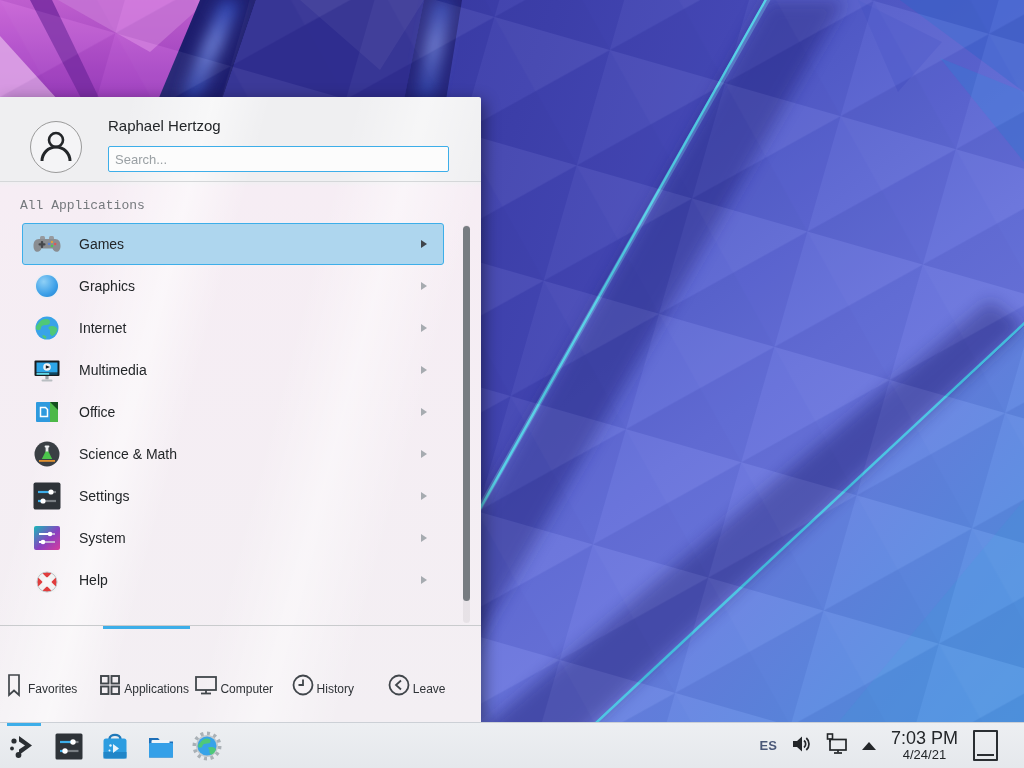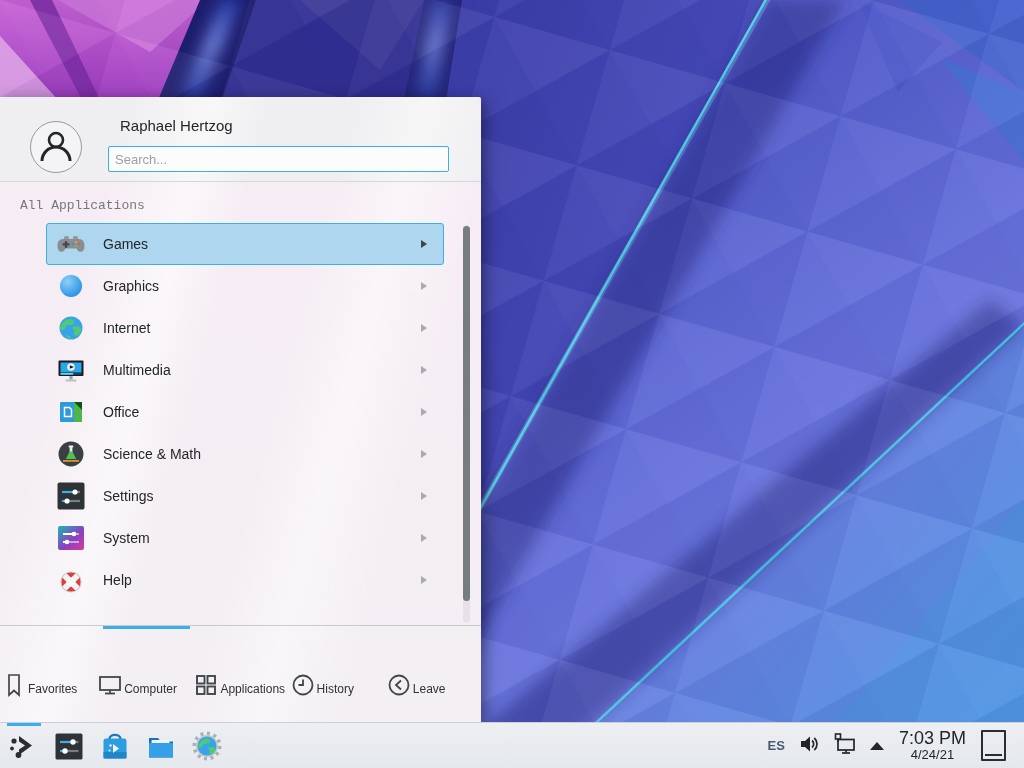--- a/index.html
+++ b/index.html
@@ -9,27 +9,27 @@
 
   
   .kickoff{position:absolute;left:0;top:97px;width:481px;height:625px;
     background:
       linear-gradient(105deg,rgba(255,255,255,0) 20%,rgba(255,255,255,.55) 33%,rgba(255,255,255,0) 42%,rgba(255,255,255,0) 55%,rgba(255,255,255,.45) 66%,rgba(255,255,255,0) 78%),
       linear-gradient(180deg,#efeff1 0px,#efeff1 84px,#f6edf4 90px,#f3eff3 100%);
     box-shadow:3px 4px 16px rgba(0,0,0,.45);border-radius:0 2px 0 0;}
   .k-header{position:relative;height:84px;border-bottom:1px solid #d5d7d9;}
   .avatar{position:absolute;left:30px;top:24px;width:52px;height:52px;border:1px solid #9a9a9a;
           border-radius:50%;background:rgba(255,255,255,.35);box-sizing:border-box;}
-  .uname{position:absolute;left:108px;top:20px;font-size:15px;color:#232629;margin-left:12px;}
+  .uname{position:absolute;left:108px;top:20px;font-size:15px;color:#232629;}
   .srch{position:absolute;left:108px;top:49px;width:327px;height:24px;border:1px solid #3daee9;
         border-radius:2px;background:#fcfcfc;font-size:13px;color:#4d7c0f;padding:0 6px;outline:none;
         font-family:"Liberation Sans",sans-serif;}
   .srch::placeholder{color:#9aa0a4;}
   .sect{height:41px;box-sizing:border-box;padding:16px 0 17px 20px;font-size:13px;color:#75797d;font-family:Liberation Mono, monospace;}
-  .list{position:relative;height:402px;overflow:hidden;padding-left:24px;}
+  .list{position:relative;height:402px;overflow:hidden;}
   .row{display:flex;align-items:center;height:40px;margin:0 37px 0 22px;padding:0 8px;
        border:1px solid transparent;border-radius:3px;}
   .row.sel{background:#aed6ee;border-color:#3daee9;}
   .ic{width:32px;height:32px;margin-right:16px;flex:0 0 32px;}
   .ic svg{display:block;}
   .lbl{font-size:14px;color:#232629;}
   .arr{margin-left:auto;margin-right:8px;width:0;height:0;border-left:6px solid #a6abb0;
        border-top:4.5px solid transparent;border-bottom:4.5px solid transparent;}
   .row.sel .arr{border-left-color:#3f444a;}
   .sbar{position:absolute;right:11px;top:2px;width:7px;height:398px;background:rgba(0,0,0,.05);border-radius:3.5px;}
@@ -41,21 +41,21 @@
   .tab .tlbl{margin-top:8px;font-size:12px;color:#2f3337;}
 
   
   .taskbar{position:absolute;left:0;bottom:0;width:1024px;height:46px;
     background:linear-gradient(#edeff2,#e5e8ec);border-top:1px solid #ccd0d6;box-sizing:border-box;
     display:flex;align-items:center;}
   .launchers{display:flex;align-items:center;gap:14px;padding-left:7px;}
   .lbtn{width:32px;height:32px;position:relative;}
   .lbtn svg{display:block;}
   .run-ind{position:absolute;left:7px;top:0;width:34px;height:3px;background:#3daee9;}
-  .tray{margin-left:auto;display:flex;align-items:center;gap:13px;padding-right:18px;}
+  .tray{margin-left:auto;display:flex;align-items:center;gap:13px;padding-right:26px;}
   .kbd{font-size:13px;font-weight:bold;color:#4a5878;}
   .clock{text-align:center;line-height:1.08;color:#232629;margin:0 2px;}
   .ctime{font-size:18px;}
   .cdate{font-size:13px;}
   .showdesk{width:25px;height:31px;border:2px solid #2a2e32;border-radius:1px;position:relative;background:transparent;box-sizing:border-box;}
   .showdesk::after{content:"";position:absolute;left:2px;right:2px;bottom:3px;height:2px;background:#2a2e32;}
   .caret{width:0;height:0;border-left:7px solid transparent;border-right:7px solid transparent;border-bottom:8px solid #232629;}
 </style>
 </head>
 <body>
@@ -305,38 +305,38 @@
             <svg width="28" height="28" viewBox="0 0 28 28">
           <path d="M9,4 h10 v20 l-5,-4.5 l-5,4.5 z" fill="none" stroke="#41464b" stroke-width="1.7"></path>
         </svg>
           </span>
         <span class="tlbl">Favorites</span>
       </div>
 
       <div class="tab">
         <span>
             <svg width="28" height="28" viewBox="0 0 28 28">
-          <rect x="4" y="6" width="20" height="13" fill="none" stroke="#41464b" stroke-width="1.8"></rect>
-          <line x1="14" y1="19" x2="14" y2="22" stroke="#41464b" stroke-width="1.8"></line>
-          <line x1="9" y1="22.5" x2="19" y2="22.5" stroke="#41464b" stroke-width="1.8"></line>
-        </svg>
-          </span>
-        <span class="tlbl">Computer</span>
-      </div>
-
-      <div class="tab">
-        <span>
-            <svg width="28" height="28" viewBox="0 0 28 28">
           <rect x="5" y="5" width="7.5" height="7.5" fill="none" stroke="#41464b" stroke-width="1.9"></rect>
           <rect x="15.5" y="5" width="7.5" height="7.5" fill="none" stroke="#41464b" stroke-width="1.9"></rect>
           <rect x="5" y="15.5" width="7.5" height="7.5" fill="none" stroke="#41464b" stroke-width="1.9"></rect>
           <rect x="15.5" y="15.5" width="7.5" height="7.5" fill="none" stroke="#41464b" stroke-width="1.9"></rect>
         </svg>
           </span>
         <span class="tlbl">Applications</span>
+      </div>
+
+      <div class="tab">
+        <span>
+            <svg width="28" height="28" viewBox="0 0 28 28">
+          <rect x="4" y="6" width="20" height="13" fill="none" stroke="#41464b" stroke-width="1.8"></rect>
+          <line x1="14" y1="19" x2="14" y2="22" stroke="#41464b" stroke-width="1.8"></line>
+          <line x1="9" y1="22.5" x2="19" y2="22.5" stroke="#41464b" stroke-width="1.8"></line>
+        </svg>
+          </span>
+        <span class="tlbl">Computer</span>
       </div>
 
       <div class="tab">
         <span>
             <svg width="28" height="28" viewBox="0 0 28 28">
           <circle cx="14" cy="14" r="9.5" fill="none" stroke="#41464b" stroke-width="1.8"></circle>
           <polyline points="14,8.5 14,14 9.5,14" fill="none" stroke="#41464b" stroke-width="1.8"></polyline>
         </svg>
           </span>
         <span class="tlbl">History</span>

